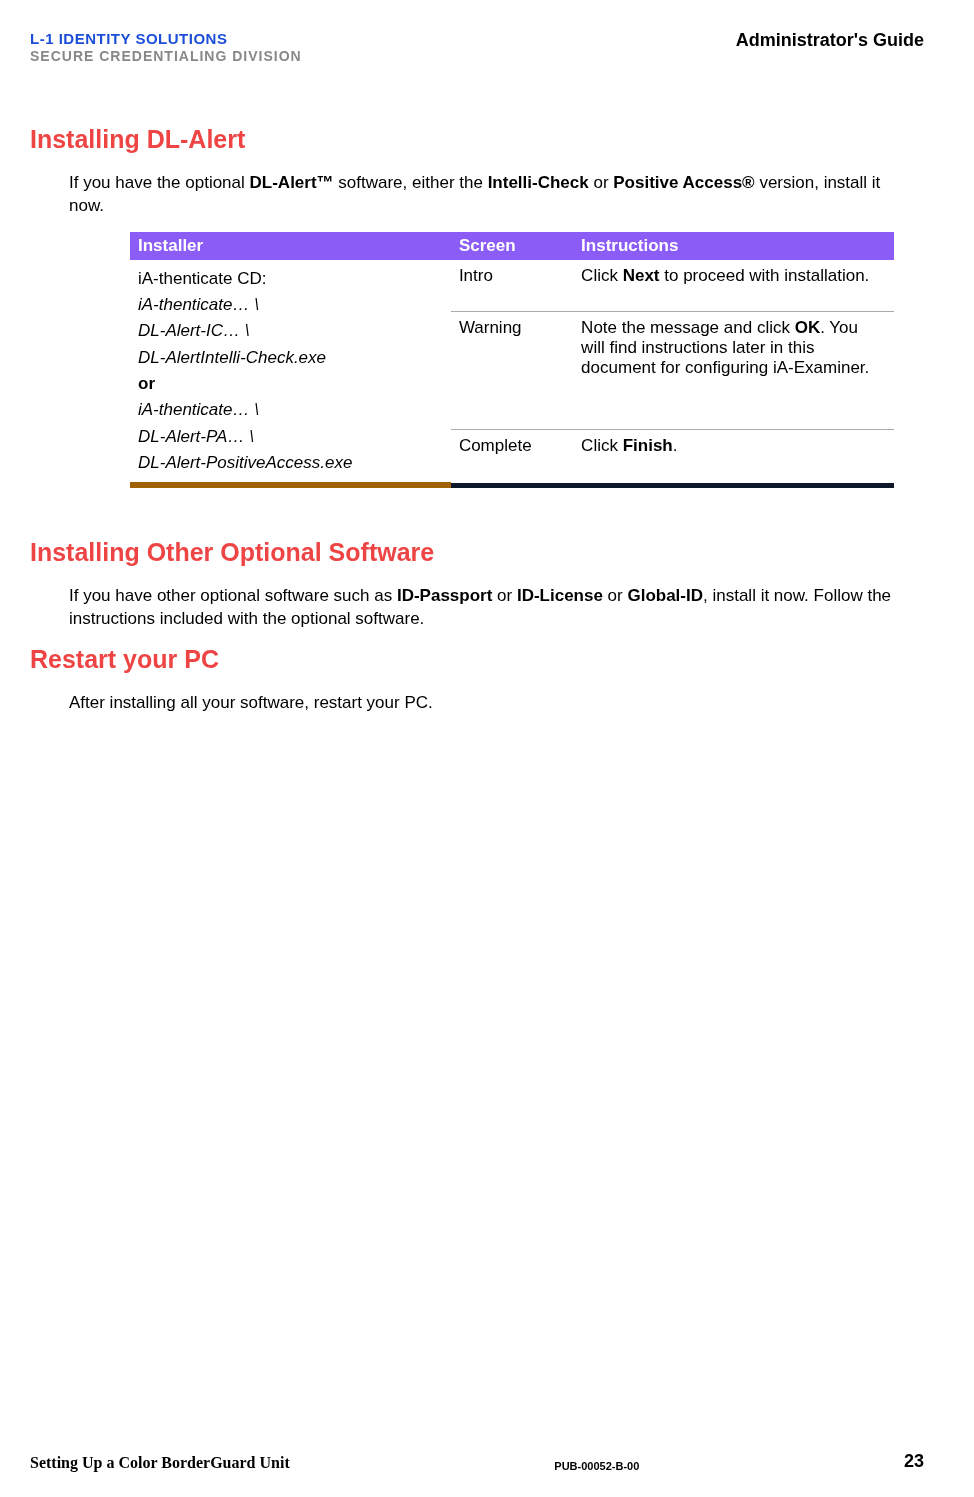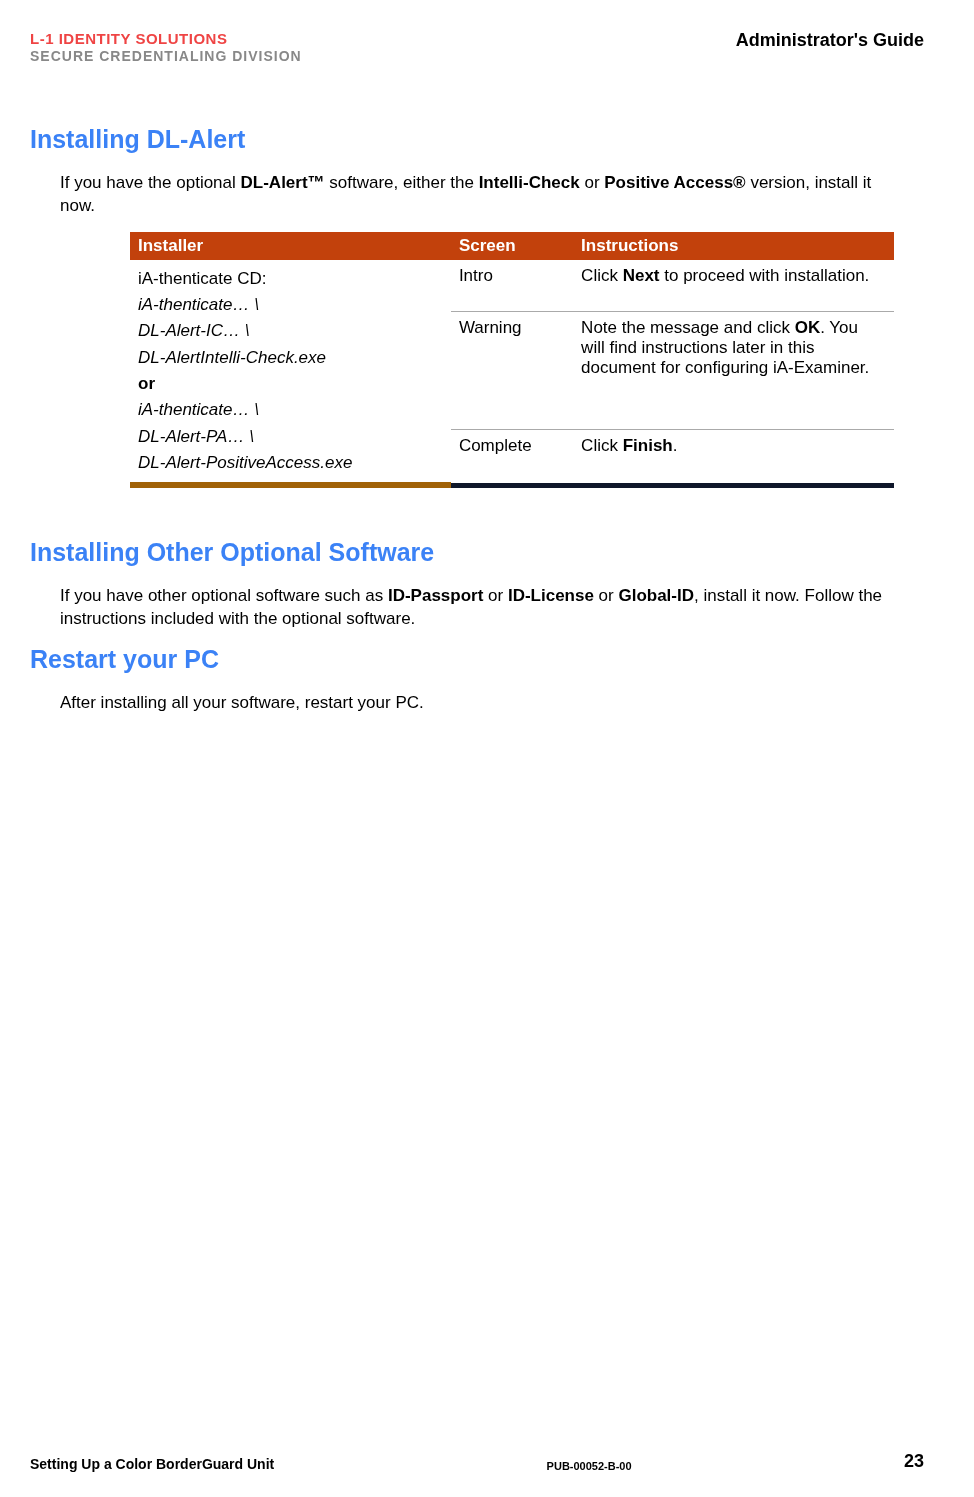--- a/index.html
+++ b/index.html
@@ -13,63 +13,63 @@
       color: #000;
     }
     .header-row {
       display: flex;
       justify-content: space-between;
       align-items: flex-start;
       margin-bottom: 60px;
     }
     .logo-block { line-height: 1.2; }
     .logo-top {
-      color: #ef4444;
+      color: #1d4ed8;
       font-weight: bold;
       font-size: 15px;
       letter-spacing: 0.5px;
     }
     .logo-bottom {
       color: #888;
       font-weight: bold;
       font-size: 14px;
       letter-spacing: 1px;
     }
     .doc-title-right {
       font-weight: bold;
       font-size: 18px;
       color: #000;
     }
     h2.section {
       font-size: 25px;
       font-weight: bold;
       margin: 8px 0 18px 0;
-      color: #3b82f6;
+      color: #ef4444;
     }
     .body-indent {
-      margin-left: 30px;
+      margin-left: 39px;
       margin-right: 20px;
     }
     p {
       font-size: 17px;
       line-height: 1.35;
       margin: 0 0 14px 0;
     }
     .table-wrap {
       margin-left: 100px;
       margin-right: 30px;
       margin-bottom: 50px;
     }
     table.inst {
       border-collapse: collapse;
       width: 100%;
       font-size: 17px;
     }
     table.inst th {
-      background: #c2410c;
+      background: #8b5cf6;
       color: #fff;
       text-align: left;
       font-weight: bold;
       padding: 4px 8px;
     }
     table.inst td {
       vertical-align: top;
       padding: 6px 8px;
     }
     .col-installer { width: 42%; }
@@ -90,21 +90,21 @@
     .footer {
       position: absolute;
       bottom: 25px;
       left: 30px;
       right: 50px;
       display: flex;
       justify-content: space-between;
       align-items: flex-end;
       font-weight: bold;
     }
-    .footer-left { font-size: 14px; }
+    .footer-left { font-size: 16px; font-family: Liberation Serif, serif; }
     .footer-center { font-size: 11px; font-weight: bold; }
     .footer-right { font-size: 18px; }
     .section-gap { margin-top: 50px; }
   </style>
 </head>
 <body>
 
 <div class="header-row">
   <div class="logo-block">
     <div class="logo-top">L-1 IDENTITY SOLUTIONS</div>

